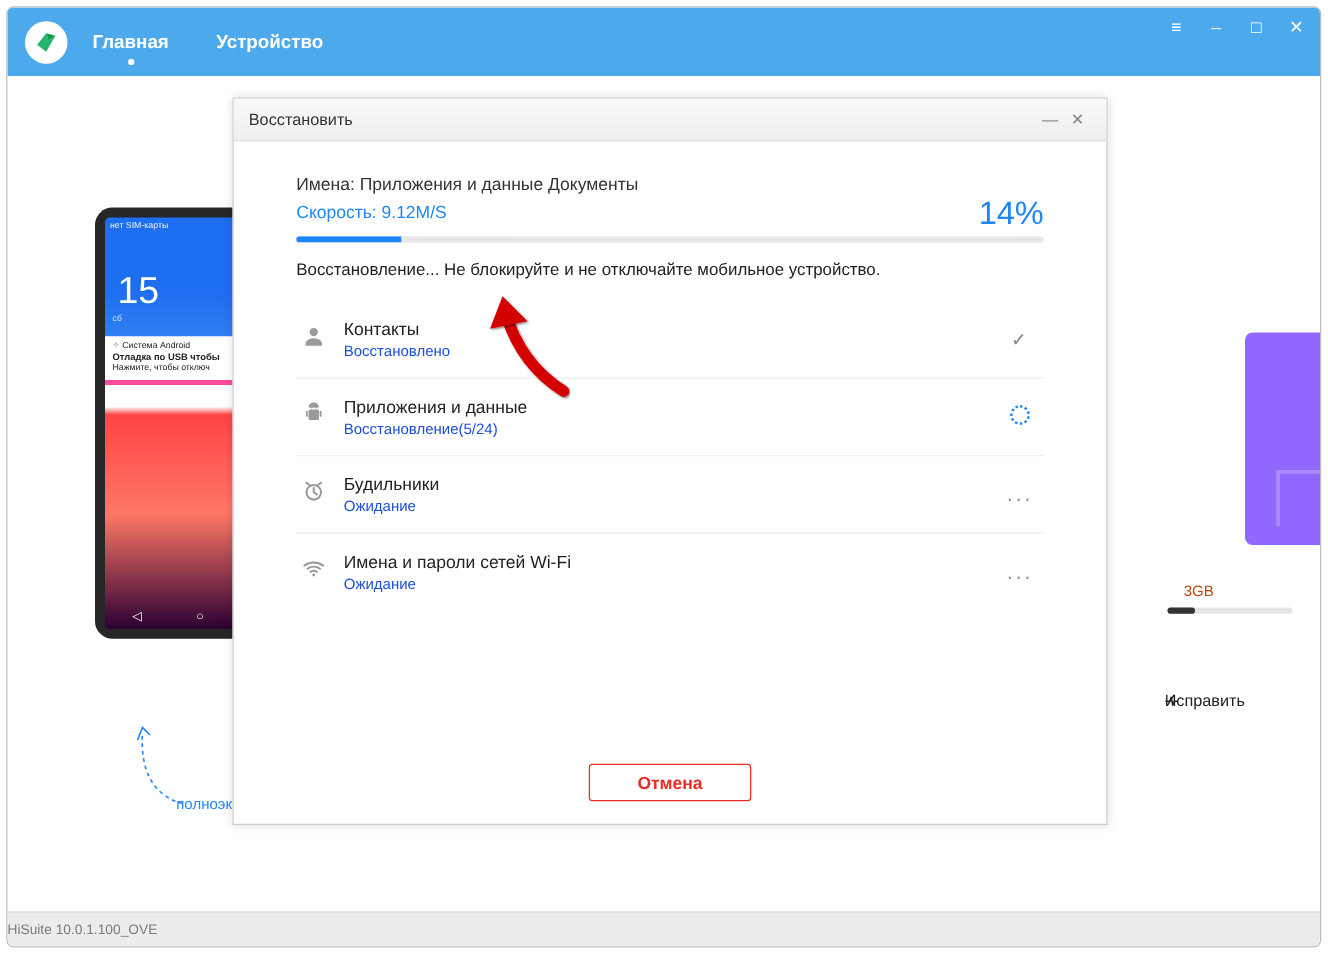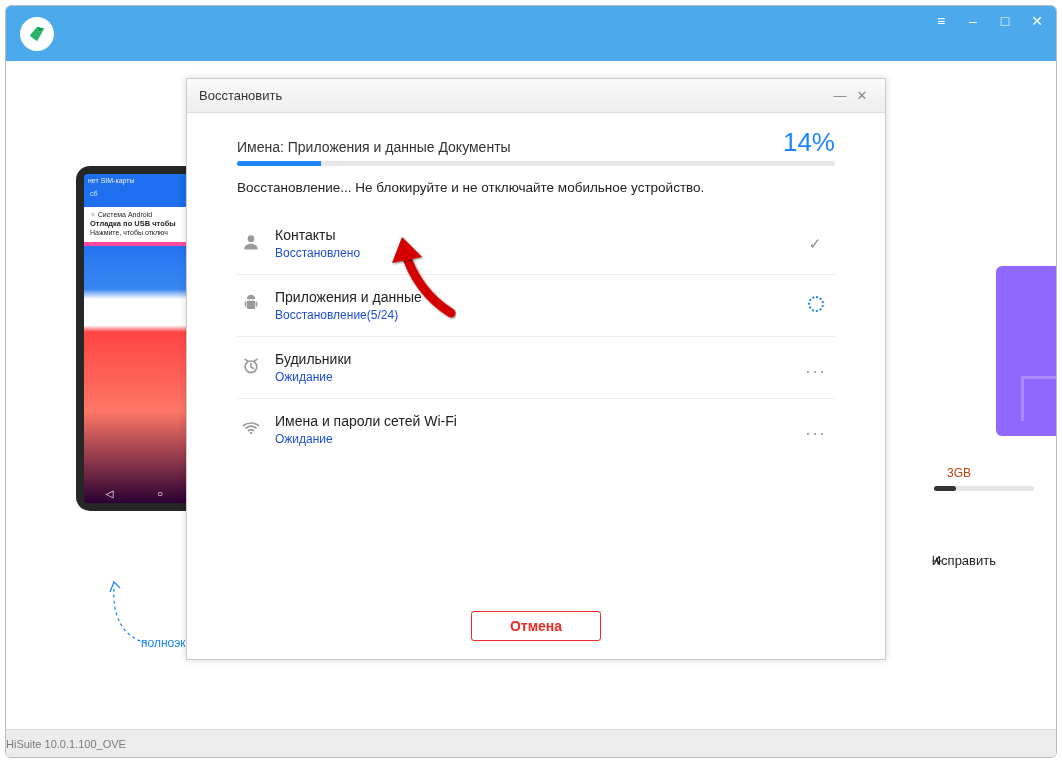--- a/index.html
+++ b/index.html
@@ -85,36 +85,38 @@
 
 <div class="outer-frame">
 
   <div class="main-header">
     <div class="logo-badge">
       <svg viewBox="0 0 24 24">
           <path fill="#26b56a" d="M4 14 L12 4 L14 10 L20 6 L12 20 Z"></path>
           <path fill="#0a9c4a" d="M12 4 L14 10 L20 6 Z"></path>
         </svg>
     </div>
+    <div id="nav-host"><span class="nav-item">Главная<span class="nav-dot"></span></span><span class="nav-sep"></span><span class="nav-item">Устройство</span></div>
     <div class="win-ctrls">
       <span>≡</span>
       <span>–</span>
       <span>□</span>
       <span>✕</span>
     </div>
   </div>
 
   <div class="main-body">
 
     <div class="phone-mock">
       <div class="phone-screen">
         <div class="phone-statusbar">
           <span>нет SIM-карты</span>
           <span>◧ ▮</span>
         </div>
+        <div class="phone-time">15</div>
         <div class="phone-day">сб</div>
         <div class="phone-notif">
           <span style="color:#888;">✧ </span><span>Система Android</span>
           <b>Отладка по USB чтобы</b>
           <span>Нажмите, чтобы отключ</span>
           <div class="pink"></div>
         </div>
         <div class="phone-navbar">
           <span>◁</span>
           <span>○</span>
@@ -144,20 +146,21 @@
 
   <div class="modal">
     <div class="modal-titlebar">
       <span>Восстановить</span>
       <span class="spacer"></span>
       <span class="tctrl">—</span>
       <span class="tctrl">✕</span>
     </div>
     <div class="modal-content">
       <div class="imp-line">Имена: Приложения и данные  Документы</div>
+      <div class="speed-line">Скорость: 9.12M/S</div>
       <div class="percent">14%</div>
       <div class="pbar">
           <div class="pbar-fill" id="pbar-fill" style="width: 14%;"></div>
         </div>
       <div class="restoring-msg">Восстановление... Не блокируйте и не отключайте мобильное устройство.</div>
       <div class="cat-list" id="cat-list">
           <div class="cat-row">
             <div class="cat-icon"><svg viewBox="0 0 24 24">
                 <circle cx="12" cy="8" r="4" fill="#9a9a9a"></circle>
                 <path fill="#9a9a9a" d="M4 20c0-4 4-6 8-6s8 2 8 6v1H4z"></path>

